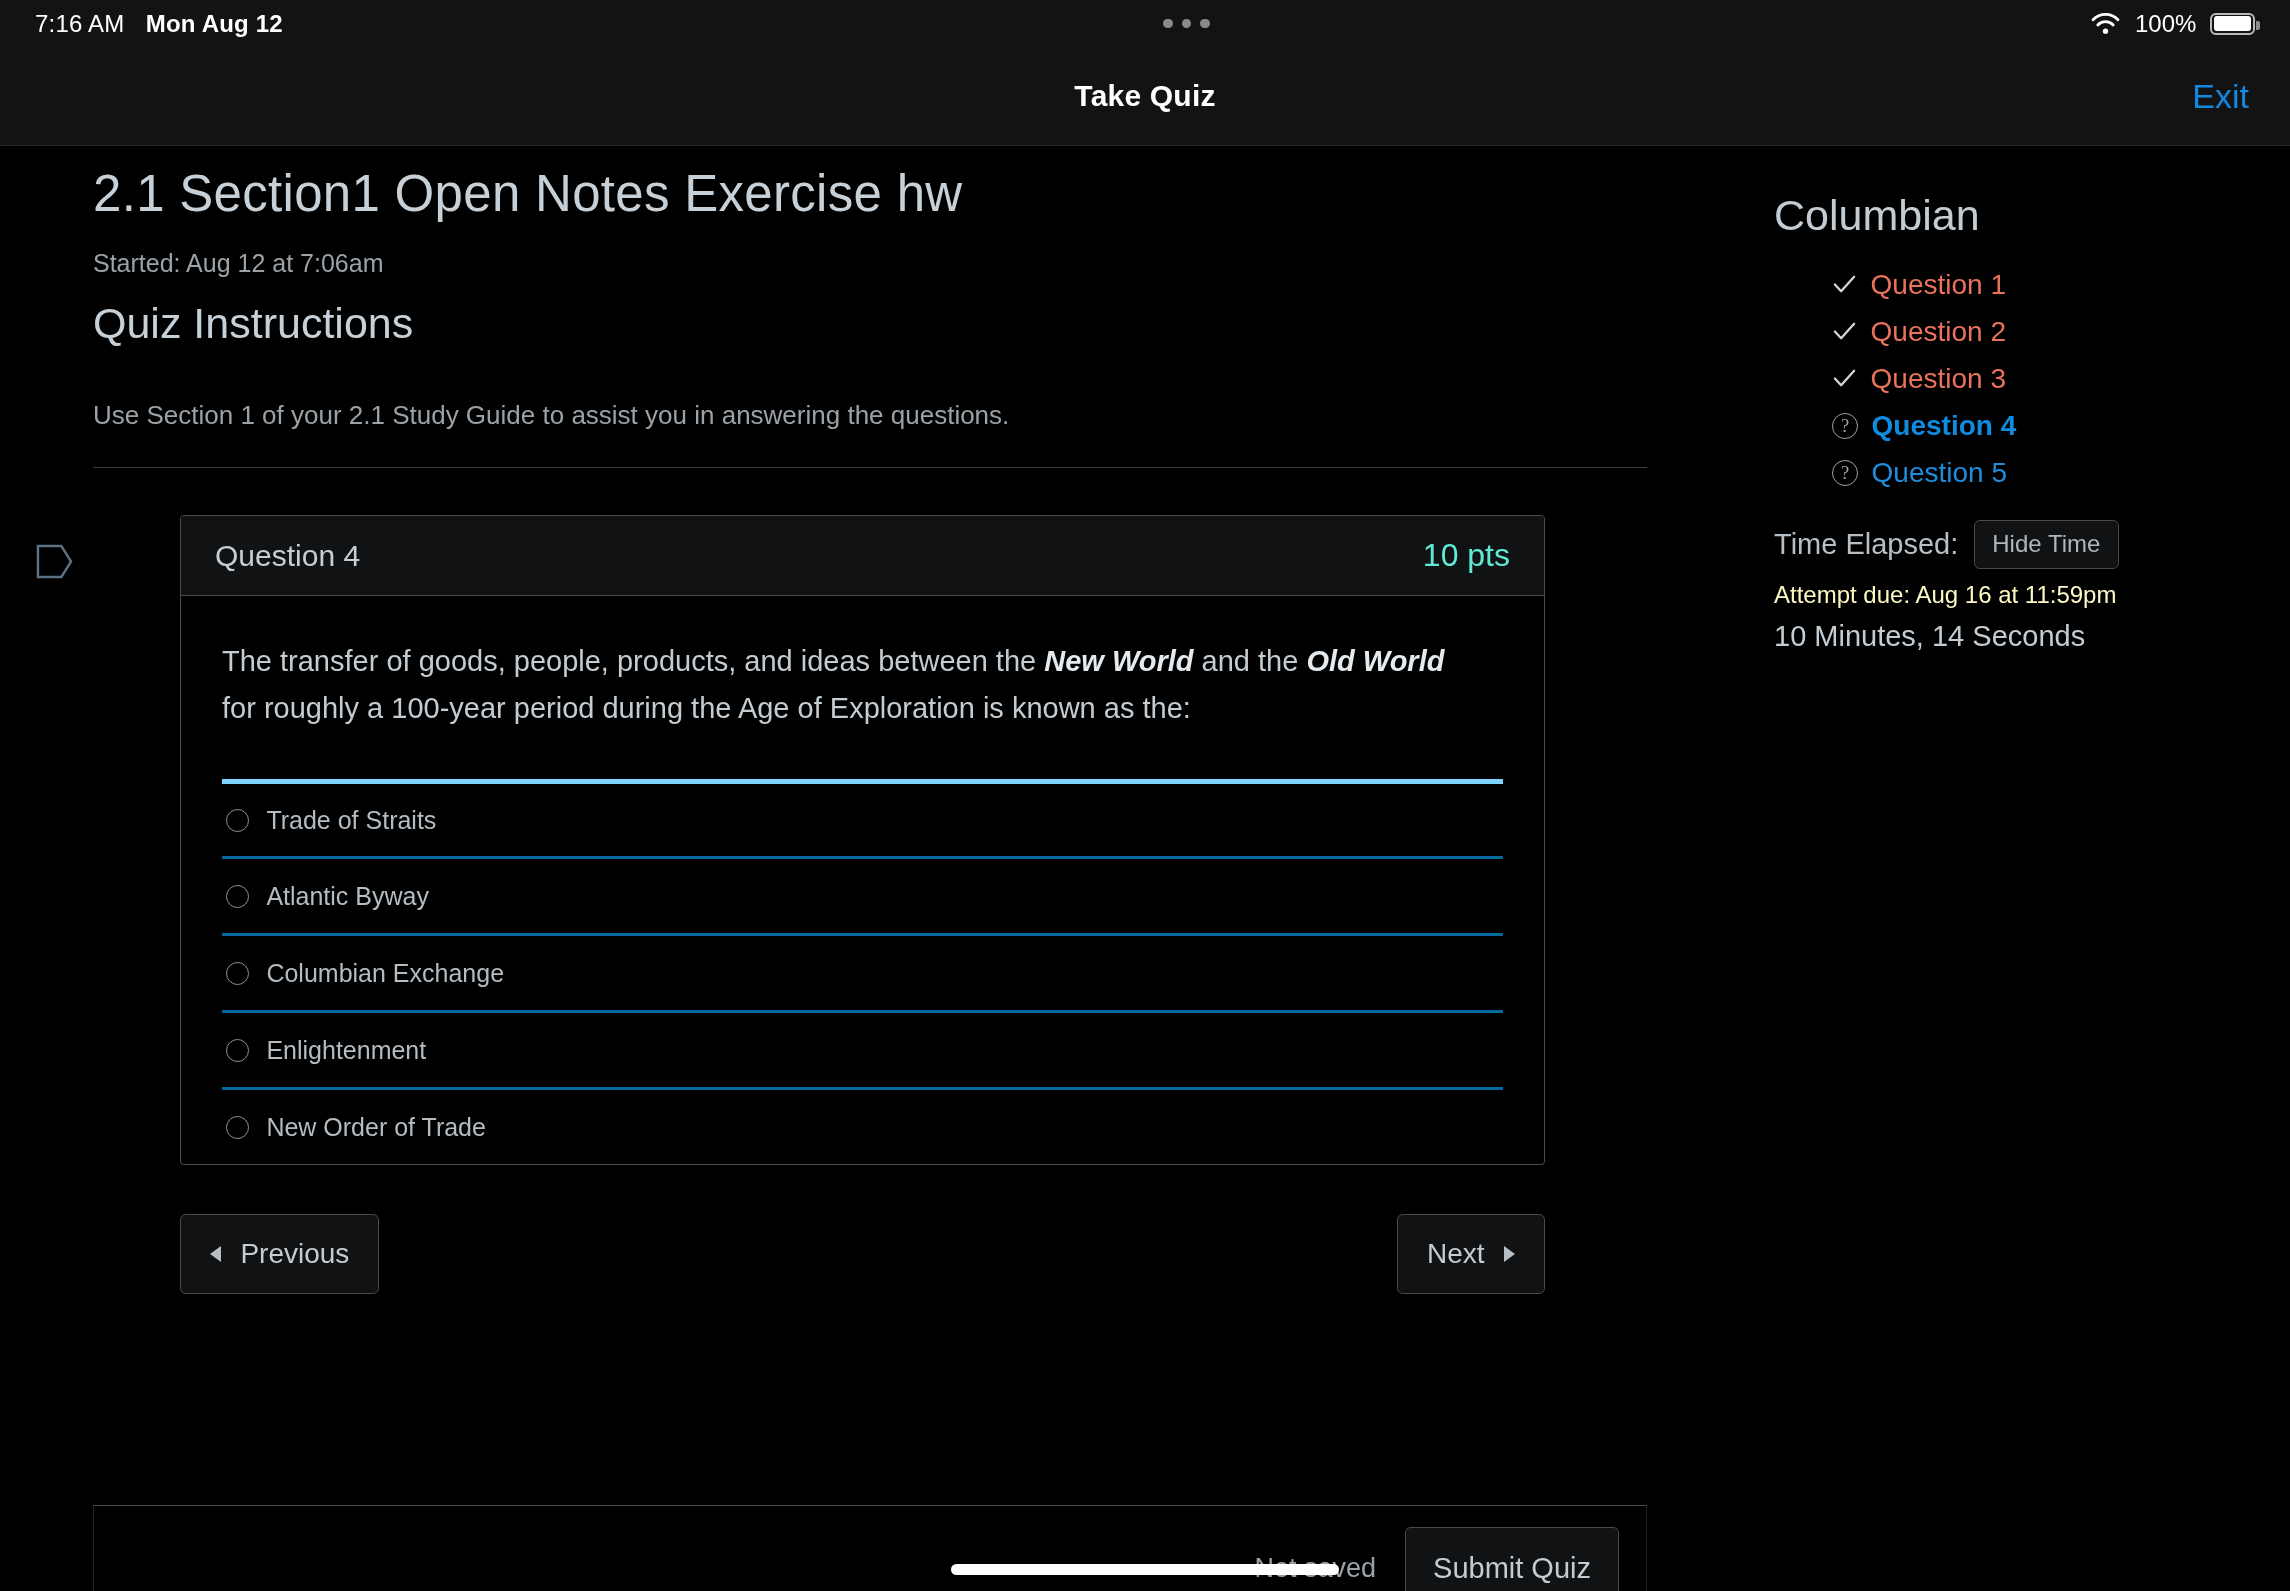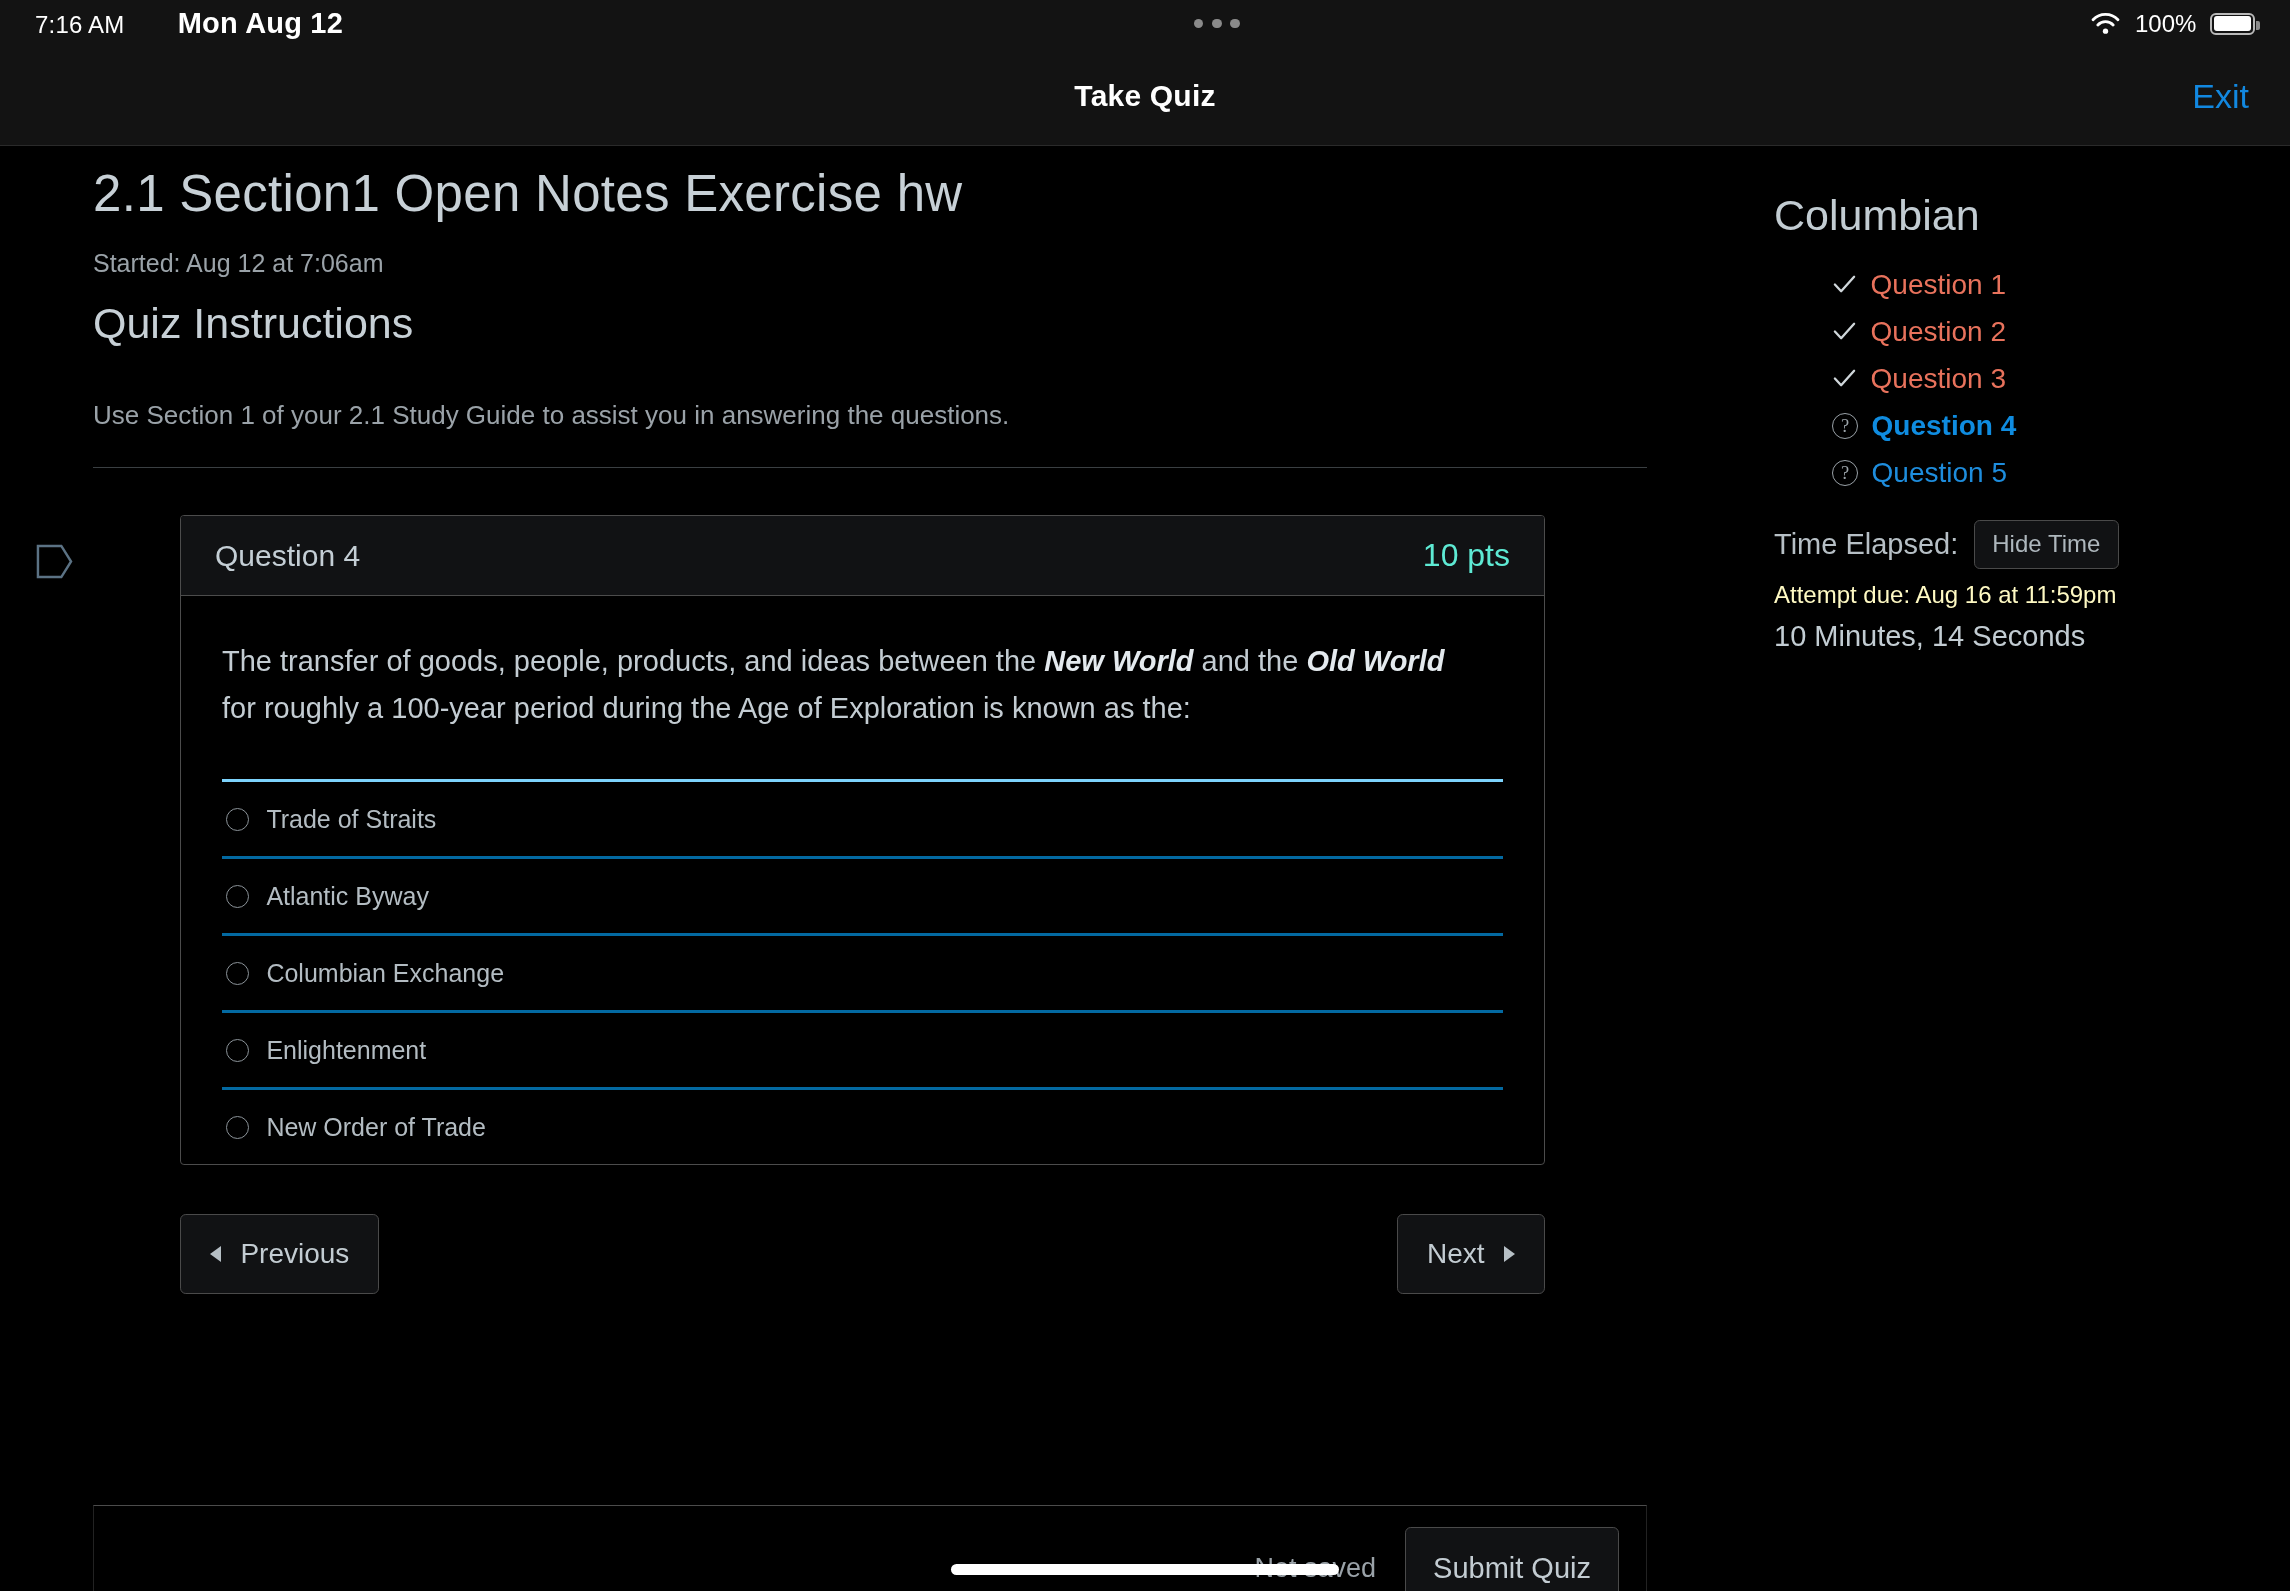--- a/index.html
+++ b/index.html
@@ -15,21 +15,21 @@
   .statusbar {
     position: absolute; top: 0; left: 0;
     width: 2290px; height: 47px;
     background: #131313;
     display: flex; align-items: center;
     padding: 16px 35px;
     color: #fff;
   }
   .sb-left { display: flex; align-items: baseline; gap: 21.3px; }
   .sb-time { font-size: 24px; font-weight: 400; letter-spacing: 0.2px; }
-  .sb-date { font-size: 29px; font-weight: 600; letter-spacing: 0.2px; margin-left: 32px; }
+  .sb-date { font-size: 24px; font-weight: 600; letter-spacing: 0.2px; }
   .sb-center { flex: 1; display: flex; justify-content: center; align-items: center; }
   .sb-dots { display: flex; gap: 8.7px; }
   .sb-dots i { width: 9.7px; height: 9.7px; border-radius: 50%; background: #8a8a8a; display: block; }
   .sb-right { display: flex; align-items: center; gap: 13.6px; }
   .sb-pct { font-size: 24px; font-weight: 500; }
   .wifi { width: 31px; height: 23px; position: relative; }
   .batt { width: 45px; height: 22px; border: 2.4px solid #b9b9b9; border-radius: 5.8px; position: relative; padding: 1.9px; }
   .batt::after { content:""; position: absolute; right: -6.8px; top: 6.8px; width: 3.9px; height: 8.7px;
                  background: #8b8b8b; border-radius: 0 1.9px 1.9px 0; }
   .batt i { display: block; width: 100%; height: 100%; background: #fff; border-radius: 2.9px; }
@@ -93,21 +93,21 @@
   }
   .qtext b { font-weight: 700; font-style: italic; color: #e4eaee; }
 
   .answers { margin-top: 47px; }
   .answer {
     display: flex; align-items: center; gap: 17.5px;
     height: 77px; border-top: 3px solid #0369a1;
     padding-left: 3.9px; color: #b3bcc2; font-size: 25px; font-weight: 300;
   }
   .answer:last-child { border-bottom: 0; }
-  .answers .answer:first-child { border-top: 3px solid #7dd3fc; }
+  .answers .answer:first-child { border-top: 5px solid #7dd3fc; }
   .radio {
     width: 23px; height: 23px; border-radius: 50%;
     border: 1.9px solid #8b9399; flex: 0 0 auto;
   }
 
   
   .navbtns { margin-left: 87px; width: 1365px; margin-top: 49px;
              display: flex; justify-content: space-between; }
   .btn {
     background: #111214; border: 1px solid #4a4a4a; border-radius: 5.8px;

